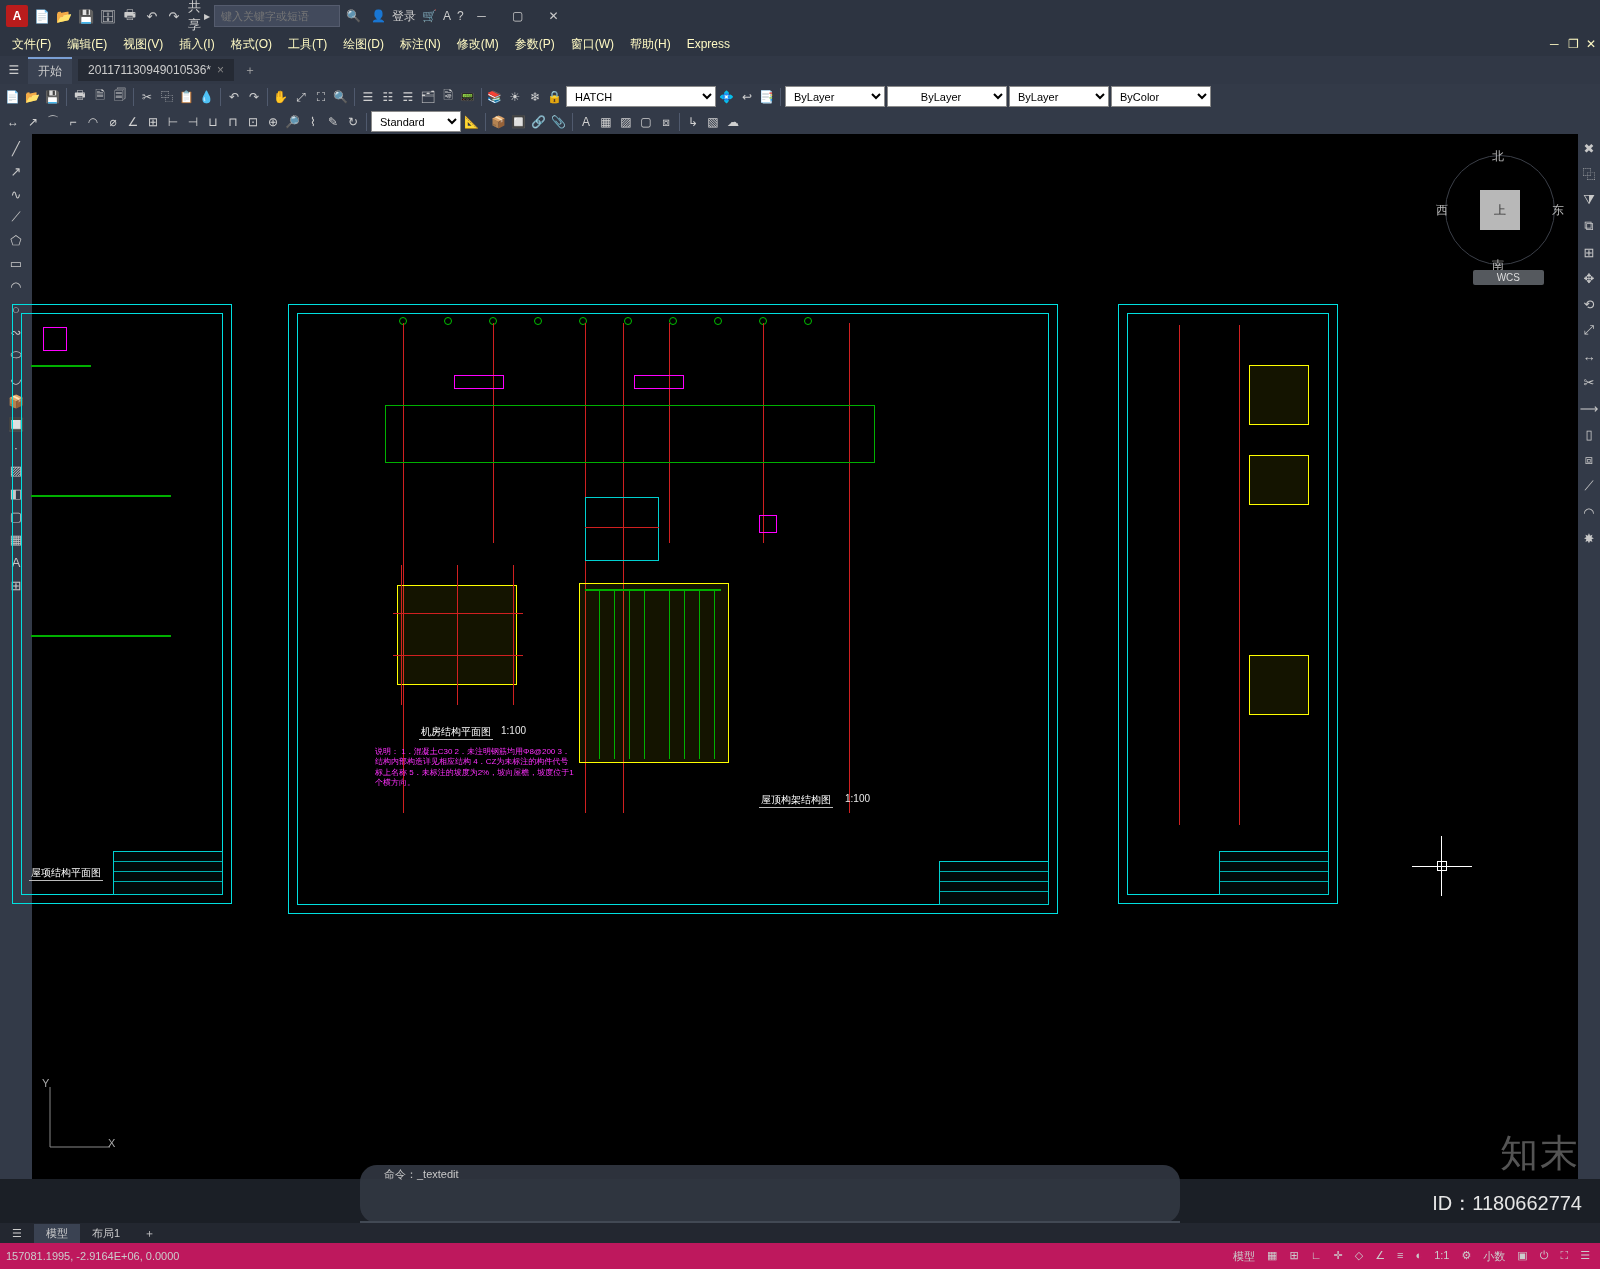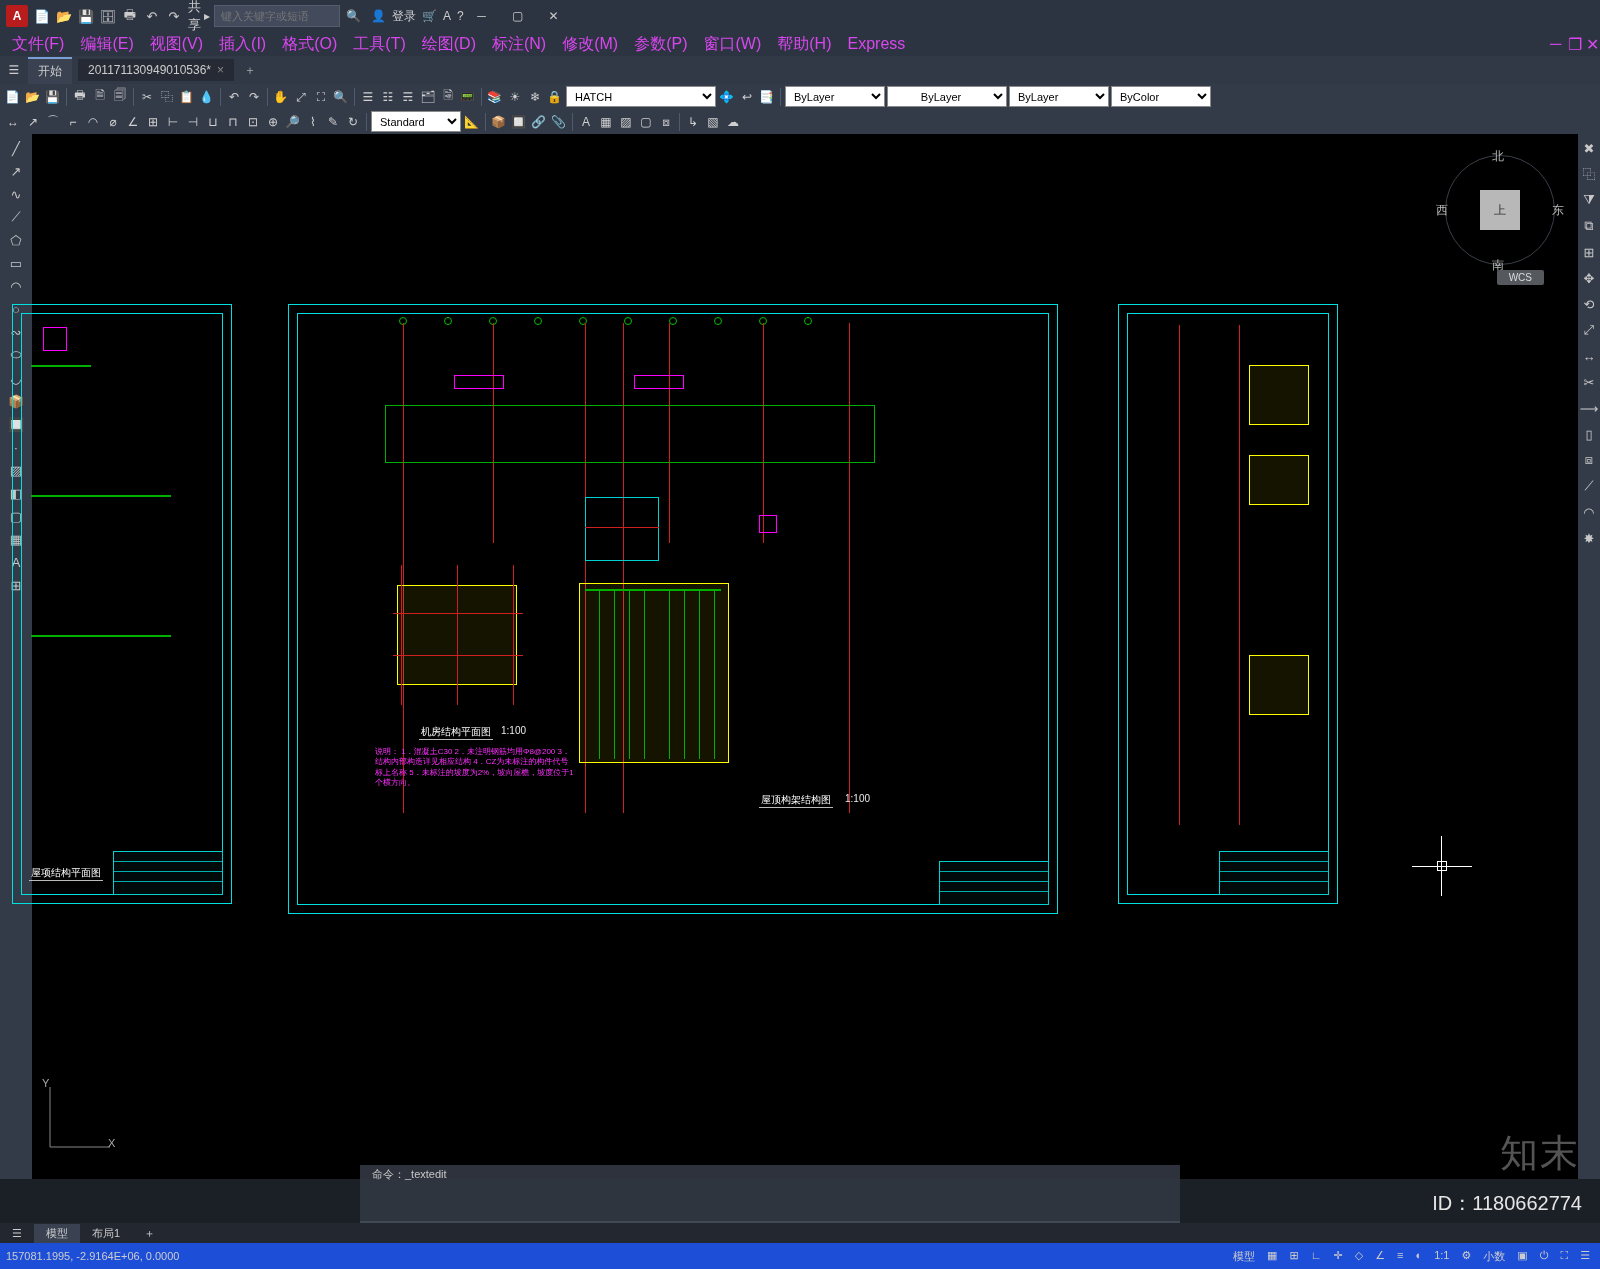--- a/index.html
+++ b/index.html
@@ -10,21 +10,21 @@
 .title-bar .app-logo { width: 22px; height: 22px; background: #b91c1c; color: #fff; font-weight: bold; display: flex; align-items: center; justify-content: center; border-radius: 2px; }
 .title-bar .qat { display: flex; gap: 6px; margin-left: 6px; }
 .title-bar .qat span { width: 16px; height: 16px; display: flex; align-items: center; justify-content: center; color: #ccc; font-size: 13px; }
 .title-bar .title { flex: 1; text-align: center; font-size: 12px; color: #cccccc; }
 .title-bar .search { width: 126px; height: 22px; background: #424a5c; border: 1px solid #555c6e; color: #999; font-size: 11px; padding: 0 6px; }
 .title-bar .user { display: flex; gap: 6px; align-items: center; margin-left: 10px; }
 .title-bar .wmin, .title-bar .wmax, .title-bar .wclose { width: 36px; height: 24px; display: flex; align-items: center; justify-content: center; color: #ccc; }
 
 
 .menu-bar { height: 24px; background: #2d3441; display: flex; align-items: center; padding: 0 4px; }
-.menu-bar span { padding: 2px 8px; font-size: 16px; color: #d946ef; }
+.menu-bar span { padding: 2px 8px; font-size: 12px; color: #fef9c3; }
 .menu-bar .wctrl { margin-left: auto; display: flex; }
 .menu-bar .wctrl span { width: 18px; text-align: center; }
 
 
 .doc-tabs { height: 28px; background: #313846; display: flex; align-items: center; }
 .doc-tabs .hamburger { width: 28px; text-align: center; color: #ccc; }
 .doc-tabs .tab { background: #3a4252; padding: 4px 10px; font-size: 12px; border-top: 2px solid #7a9fd4; display:flex; align-items:flex-start; gap:6px; }
 .doc-tabs .file-tab { background: #252a34; padding: 4px 10px; font-size: 12px; margin-left: 6px; display:flex; align-items:center; gap:6px; }
 .doc-tabs .plus { padding: 4px 10px; color: #aaa; }
 
@@ -42,52 +42,52 @@
 .workarea { position: absolute; top: 134px; left: 32px; right: 22px; bottom: 90px; background: #000; }
 .tool-left { position: absolute; top: 134px; left: 0; width: 32px; bottom: 90px; background: #333a48; display: flex; flex-direction: column; align-items: center; gap: 3px; padding-top: 4px; }
 .tool-left span, .tool-right span { width: 20px; height: 20px; color: #c8c8c8; display: flex; align-items: center; justify-content: center; font-size: 13px; }
 .tool-right { position: absolute; top: 134px; right: 0; width: 22px; bottom: 90px; background: #333a48; display: flex; flex-direction: column; align-items: center; gap: 6px; padding-top: 4px; }
 
 
 .viewcube { position: absolute; top: 150px; right: 40px; width: 120px; height: 120px; }
 .viewcube .ring { width: 110px; height: 110px; border: 1px solid #3b3f48; border-radius: 50%; position: absolute; top: 5px; left: 5px; }
 .viewcube .cube { width: 40px; height: 40px; background: #b8b8b8; position: absolute; top: 40px; left: 40px; display: flex; align-items: center; justify-content: center; color: #333; font-size: 12px; }
 .viewcube .dir { position: absolute; font-size: 12px; color: #b8b8b8; }
-.wcs-badge { position: absolute; top: 270px; right: 56px; background: #55595e; color: #ddd; font-size: 10px; padding: 2px 12px; border-radius: 2px; }
+.wcs-badge { position: absolute; top: 270px; right: 56px; background: #55595e; color: #ddd; font-size: 10px; padding: 2px 24px; border-radius: 2px; }
 
 
 .frame { position: absolute; border: 1px solid #00e0e0; }
 .frame .inner { position: absolute; inset: 8px; border: 1px solid #00e0e0; }
 .gridln { position: absolute; background: #d02020; }
 .greenln { position: absolute; border: 1px solid #00b000; }
 .yellowbx { position: absolute; border: 1px solid #ffff00; background: rgba(255,255,0,0.08); }
 .magbx { position: absolute; border: 1px solid #ff00ff; }
 .dlabel { position: absolute; color: #e8e8e8; font-size: 10px; }
 .dtitle { position: absolute; color: #ffffff; font-size: 10px; border-bottom: 1px solid #bbb; padding: 0 2px; }
 .notes { position: absolute; color: #ff30ff; font-size: 8px; line-height: 1.3; }
 .titleblk { position: absolute; right: 8px; bottom: 8px; width: 110px; height: 44px; border: 1px solid #00d0d0; background: #000a0a; }
 .titleblk .row { height: 10px; border-bottom: 1px solid #00b0b0; }
 .circ { width: 8px; height: 8px; border: 1px solid #00c000; border-radius: 50%; position: absolute; }
 .rebar-v { position: absolute; width: 1px; background: #00b000; }
 
 
 .ucs { position: absolute; left: 40px; bottom: 110px; color: #aaa; font-size: 11px; }
 
 
-.cmdline { position: absolute; left: 360px; right: 420px; bottom: 46px; height: 58px; background: rgba(50,55,66,0.9); color: #c8c8c8; font-size: 11px; line-height: 1.3; padding: 2px 12px; }
+.cmdline { position: absolute; left: 360px; right: 420px; bottom: 46px; height: 58px; background: rgba(50,55,66,0.9); color: #c8c8c8; font-size: 11px; line-height: 1.3; padding: 2px 24px; border-radius: 17px; }
 .cmdinput { position: absolute; left: 360px; right: 420px; bottom: 26px; height: 22px; background: #424954; display: flex; align-items: center; }
 .cmdinput input { flex: 1; background: transparent; border: none; color: #ddd; padding: 0 8px; font-size: 12px; outline: none; }
 
 
 .layout-tabs { position: absolute; left: 0; right: 0; bottom: 26px; height: 20px; background: #232730; display: flex; align-items: center; }
 .layout-tabs span { padding: 2px 12px; font-size: 11px; }
 .layout-tabs .active { background: #3a4252; }
 
 
-.status-bar { position: absolute; left: 0; right: 0; bottom: 0; height: 26px; background: #1d4ed8; display: flex; align-items: center; padding: 0 6px; gap: 14px; font-size: 11px; }
+.status-bar { position: absolute; left: 0; right: 0; bottom: 0; height: 26px; background: #be185d; display: flex; align-items: center; padding: 0 6px; gap: 14px; font-size: 11px; }
 .status-bar .coords { color: #ccc; }
 .status-bar .sgroup { display: flex; gap: 4px; margin-left: auto; }
 .status-bar .sgroup span { padding: 0 4px; color: #ccc; }
 
 
 .brand { position: absolute; right: 20px; bottom: 90px; color: #9a9a9a; font-size: 38px; letter-spacing: 2px; opacity: 0.55; font-weight: 300; }
 .idtag { position: absolute; right: 18px; bottom: 52px; color: #e6e6e6; font-size: 20px; }
 </style>
 </head>
 <body>

